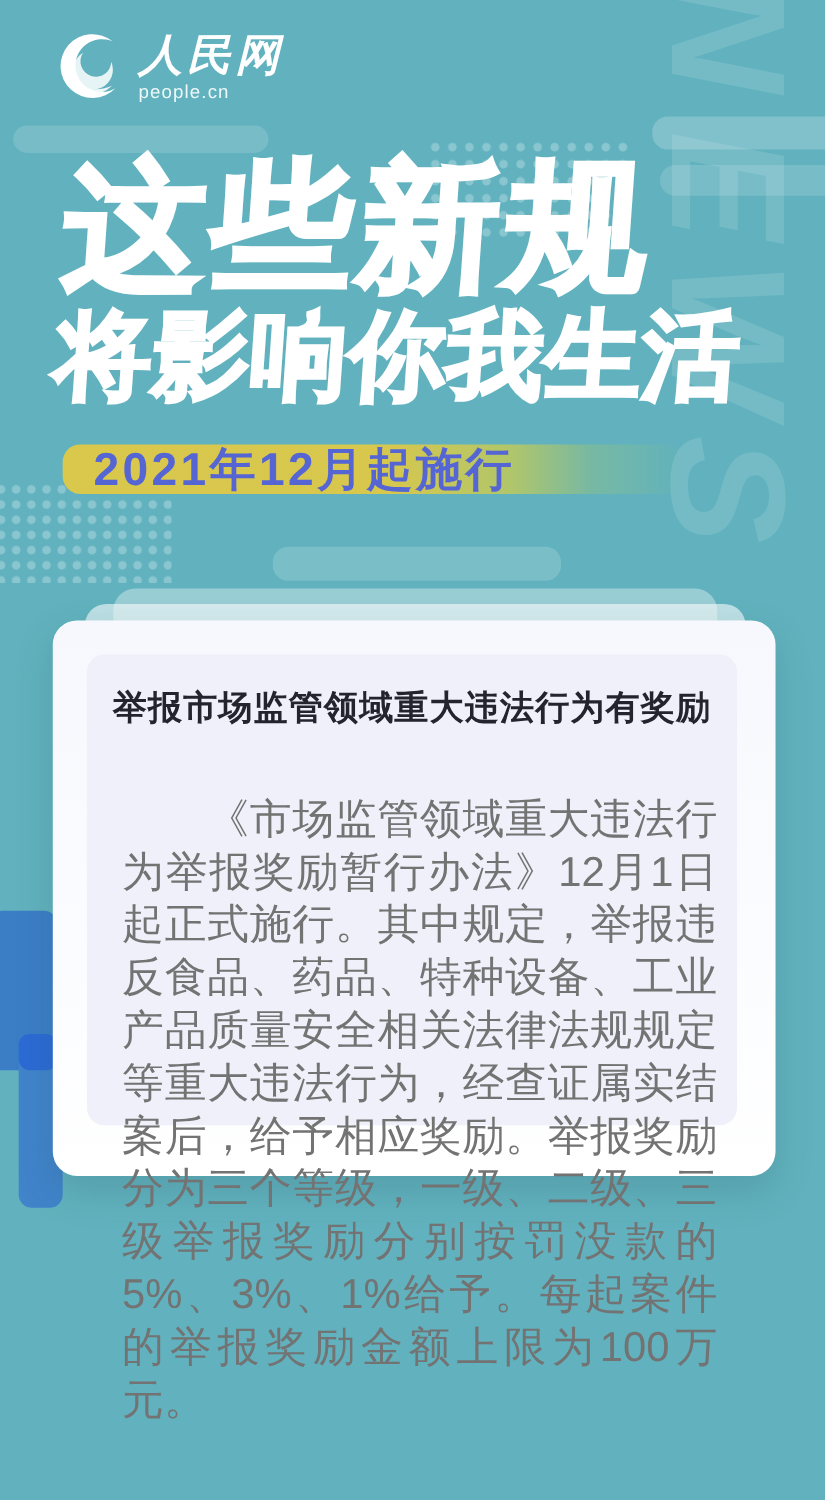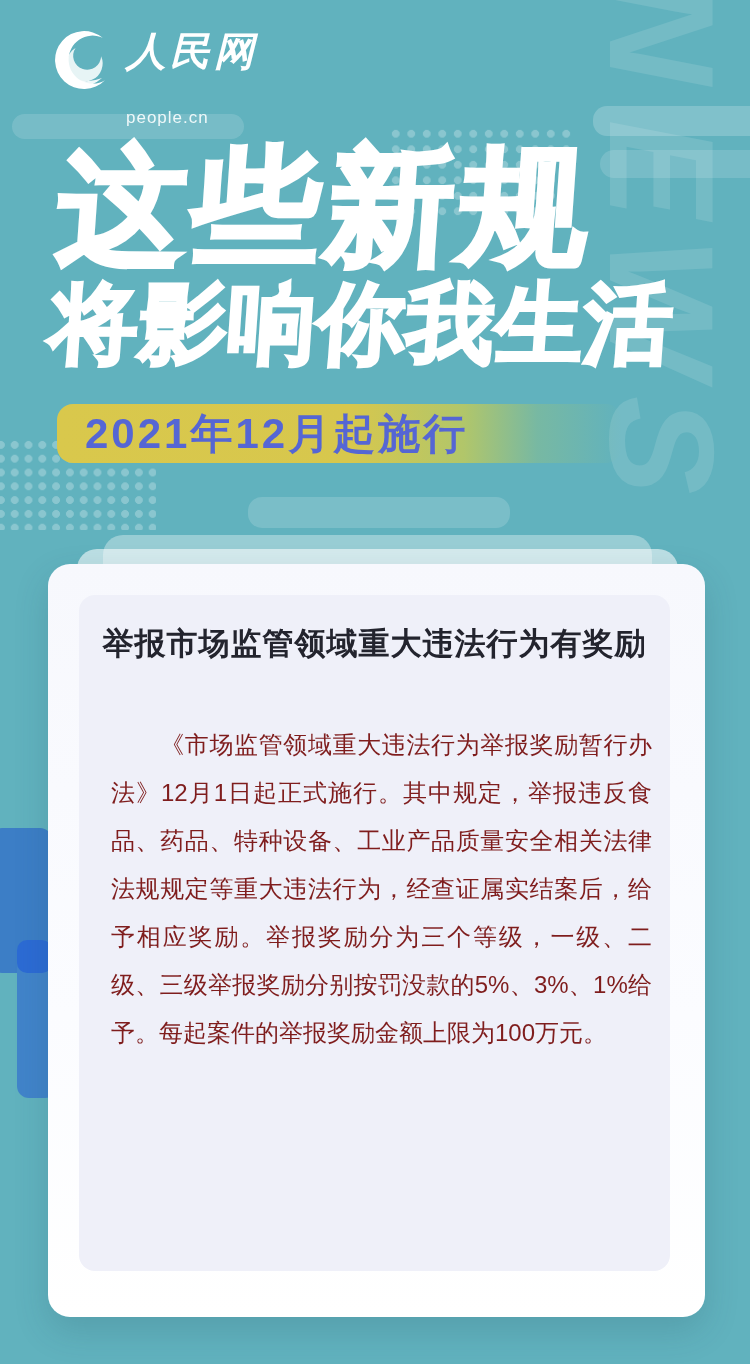--- a/index.html
+++ b/index.html
@@ -20,48 +20,48 @@
   .dots-right{left:388px;top:126px;width:184px;height:93px;background-size:15.5px 15.5px;}
   .dots-left{left:-6px;top:438px;width:162px;height:92px;background-size:13.8px 13.8px;}
   .blue-rect{position:absolute;border-radius:12px;}
   .blue-rect-1{left:-10px;top:828px;width:62px;height:145px;background:#3c7ec6;}
   .blue-rect-2{left:17px;top:940px;width:40px;height:158px;background:#4184ca;}
   .blue-rect-overlap{left:17px;top:940px;width:35px;height:33px;background:#2c6bd4;border-radius:10px;}
 
   
   .logo{position:absolute;left:52px;top:28px;display:flex;align-items:flex-start;z-index:3;}
   .logo-mark{width:64px;height:64px;margin-right:10px;}
-  .logo-text{display:flex;flex-direction:column;gap:34px;}
+  .logo-text{display:flex;flex-direction:column;}
   .logo-brand{color:#fff;font-size:40px;font-weight:700;font-style:italic;line-height:46px;letter-spacing:4px;}
   .logo-domain{color:#eef8f9;font-size:17px;font-weight:400;letter-spacing:1px;line-height:20px;}
 
   
   .hero{position:absolute;left:55px;top:138px;z-index:3;transform:skewX(-4deg);}
   .hero-line1{color:#fff;font-size:128px;line-height:138px;font-weight:900;letter-spacing:6px;
     -webkit-text-stroke:4px #ffffff;white-space:nowrap;}
   .hero-line2{color:#fff;font-size:88px;line-height:100px;font-weight:900;letter-spacing:1px;
     -webkit-text-stroke:3px #ffffff;white-space:nowrap;margin-top:-2px;}
 
   
-  .date-ribbon{position:absolute;left:57px;top:404px;width:565px;height:59px;border-radius:16px;z-index:3;
+  .date-ribbon{position:absolute;left:57px;top:404px;width:565px;height:45px;border-radius:16px;z-index:3;
     background:linear-gradient(90deg,#d9c84c 0%,#d7c74d 52%,#b1c66a 72%,rgba(138,190,140,0.55) 85%,rgba(122,184,160,0) 100%);
     display:flex;align-items:center;}
   .date-text{color:#5566d4;font-size:42px;font-weight:800;letter-spacing:3px;padding-left:28px;white-space:nowrap;}
 
   
   .card-layer{position:absolute;border-radius:20px;}
   .card-layer-a{left:103px;top:535px;width:549px;height:70px;background:rgba(255,255,255,0.35);}
   .card-layer-b{left:77px;top:549px;width:601px;height:70px;background:rgba(255,255,255,0.58);}
-  .card{position:absolute;left:48px;top:564px;width:657px;height:753px;border-radius:22px;z-index:4;
+  .card{position:absolute;left:48px;top:564px;width:657px;height:505px;border-radius:22px;z-index:4;
     background:linear-gradient(180deg,#f7f8fd 0%,#fbfcff 60%,#ffffff 100%);
     box-shadow:0 14px 34px rgba(35,70,90,0.18);}
   .card-inner{position:absolute;left:31px;right:35px;top:31px;bottom:46px;background:#eff0f9;border-radius:16px;}
   .card-title{margin:28px 10px 0 10px;text-align:center;color:#23242e;font-size:31px;font-weight:900;
     letter-spacing:1px;white-space:nowrap;}
-  .card-body{margin:56px 18px 0 32px;color:#7f1d1d;font-size:24px;line-height:48px;
+  .card-body{margin:56px 18px 0 32px;color:#737373;font-size:38px;line-height:48px;
     text-align:justify;font-weight:400;}
 </style>
 </head>
 <body>
 
 <div class="poster">
 
   <div class="news-watermark">
     <div class="news-letter">N</div>
     <div class="news-letter">E</div>

